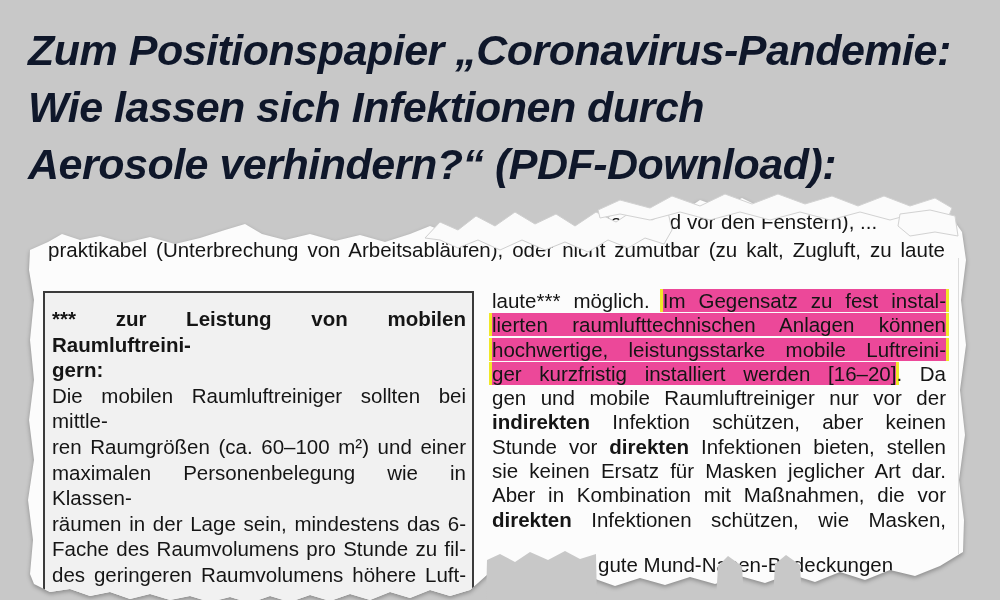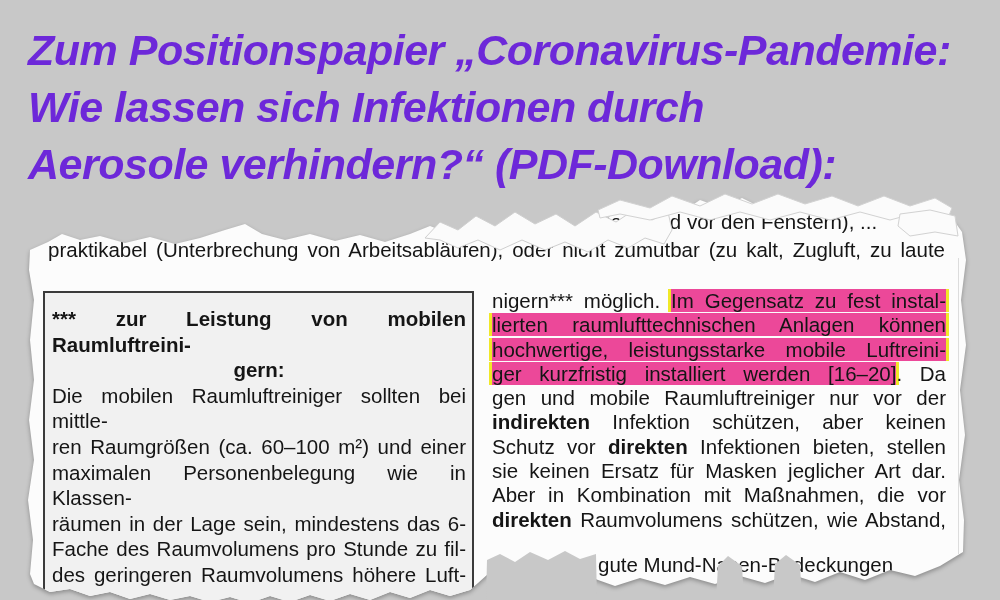--- a/index.html
+++ b/index.html
@@ -5,21 +5,21 @@
   html,body{margin:0;padding:0;}
   .stage{
     position:relative; width:1000px; height:600px; overflow:hidden;
     background:#c8c8c8;
     font-family:"Liberation Sans", sans-serif;
   }
   .headline{
     position:absolute; left:28px; top:22px; width:960px;
     font-style:italic; font-weight:bold;
     font-size:43px; line-height:57px; letter-spacing:-0.5px;
-    color:#6d28d9;
+    color:#0f172a;
   }
   .paper-wrap{
     position:absolute; inset:0;
     filter:drop-shadow(0 2px 2px rgba(0,0,0,0.30));
   }
   .paper{
     position:absolute; inset:0; background:#fcfcfc; color:#151515;
     clip-path:polygon(
       30px 250px,48px 242px,62px 234px,80px 240px,100px 236px,125px 243px,150px 237px,
       175px 244px,200px 238px,225px 230px,245px 224px,262px 234px,285px 240px,310px 234px,
@@ -34,21 +34,21 @@
       598px 580px,580px 572px,560px 578px,540px 570px,520px 577px,500px 569px,488px 574px,
       478px 583px,470px 590px,450px 596px,430px 590px,410px 598px,390px 592px,370px 600px,
       350px 594px,330px 601px,310px 595px,290px 602px,270px 596px,250px 603px,230px 597px,
       210px 602px,190px 596px,170px 600px,150px 594px,130px 599px,110px 592px,90px 596px,
       70px 589px,50px 592px,34px 584px,30px 574px,
       33px 540px,28px 500px,34px 460px,29px 420px,34px 380px,30px 340px,34px 300px,29px 270px
     );
   }
   .doc-text{font-size:20.5px;}
   .tline{text-align:justify; text-align-last:justify; white-space:normal;}
-  .tline.nojust{text-align:center; text-align-last:auto;}
+  .tline.nojust{text-align:left; text-align-last:auto;}
   .b{font-weight:bold;}
   .hl{background:#ec4899; box-shadow:-3px 0 0 #f0e827, 3px 0 0 #f0e827;}
   .top-fragment{position:absolute; left:606px; top:210px; font-size:20.5px; white-space:nowrap;}
   .intro{position:absolute; left:48px; top:237px; width:897px; line-height:26.5px;}
   .footnote-box{
     position:absolute; left:43px; top:291px; width:414px; height:312px;
     background:#f1f1f1; border:2px solid #3b3b3b;
     padding:13px 6px 0 7px; line-height:25.6px;
   }
   .rightcol{position:absolute; left:492px; top:289px; width:454px; line-height:24.3px;}
@@ -81,30 +81,30 @@
           <div class="tline nojust"><span class="b">gern:</span></div>
           <div class="tline"><span>Die mobilen Raumluftreiniger sollten bei mittle-</span></div>
           <div class="tline"><span>ren Raumgrößen (ca. 60–100 m²) und einer</span></div>
           <div class="tline"><span>maximalen Personenbelegung wie in Klassen-</span></div>
           <div class="tline"><span>räumen in der Lage sein, mindestens das 6-</span></div>
           <div class="tline"><span>Fache des Raumvolumens pro Stunde zu fil-</span></div>
           <div class="tline"><span>des geringeren Raumvolumens höhere Luft-</span></div>
         </div>
 
       <div class="rightcol">
-          <div class="tline"><span>nigern*** möglich. </span><span class="hl">Im Gegensatz zu fest instal-</span></div>
+          <div class="tline"><span>laute*** möglich. </span><span class="hl">Im Gegensatz zu fest instal-</span></div>
           <div class="tline"><span class="hl">lierten raumlufttechnischen Anlagen können</span></div>
           <div class="tline"><span class="hl">hochwertige, leistungsstarke mobile Luftreini-</span></div>
           <div class="tline"><span class="hl">ger kurzfristig installiert werden [16–20]</span><span>. Da</span></div>
           <div class="tline"><span>gen und mobile Raumluftreiniger nur vor der</span></div>
           <div class="tline"><span class="b">indirekten</span><span> Infektion schützen, aber keinen</span></div>
-          <div class="tline"><span>Schutz vor </span><span class="b">direkten</span><span> Infektionen bieten, stellen</span></div>
+          <div class="tline"><span>Stunde vor </span><span class="b">direkten</span><span> Infektionen bieten, stellen</span></div>
           <div class="tline"><span>sie keinen Ersatz für Masken jeglicher Art dar.</span></div>
           <div class="tline"><span>Aber in Kombination mit Maßnahmen, die vor</span></div>
-          <div class="tline"><span class="b">direkten</span><span> Raumvolumens schützen, wie Abstand,</span></div>
+          <div class="tline"><span class="b">direkten</span><span> Infektionen schützen, wie Masken,</span></div>
         </div>
 
       <div class="bottom-fragment">gute Mund-Nasen-Bedeckungen</div>
 
       <div class="scan-line"></div>
     </div>
   </div>
 
   <svg class="tear-overlay" width="1000" height="600" viewBox="0 0 1000 600" xmlns="http://www.w3.org/2000/svg">
 

